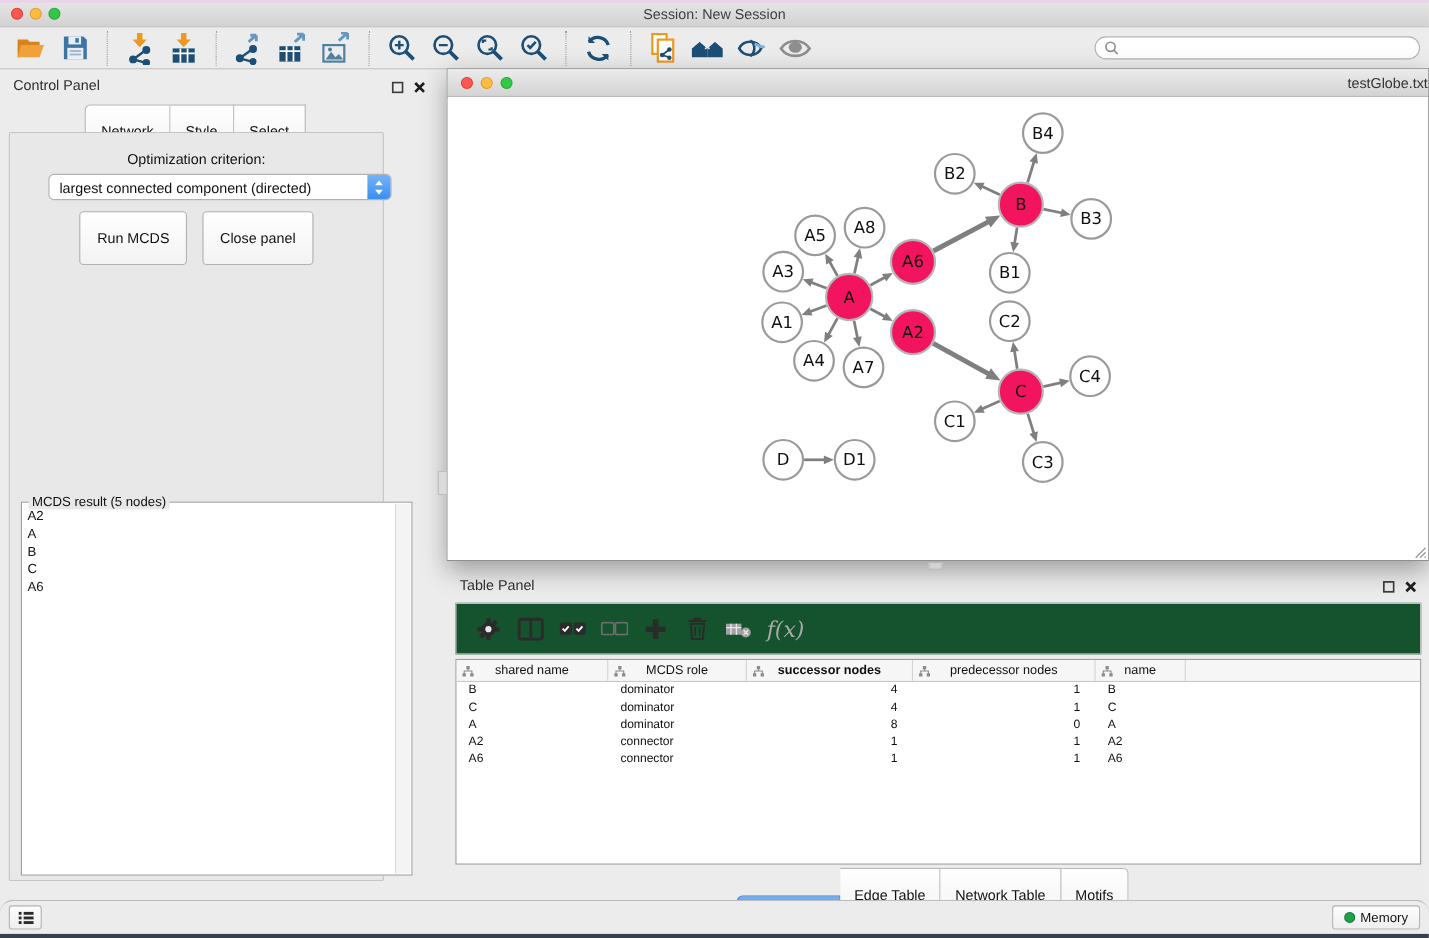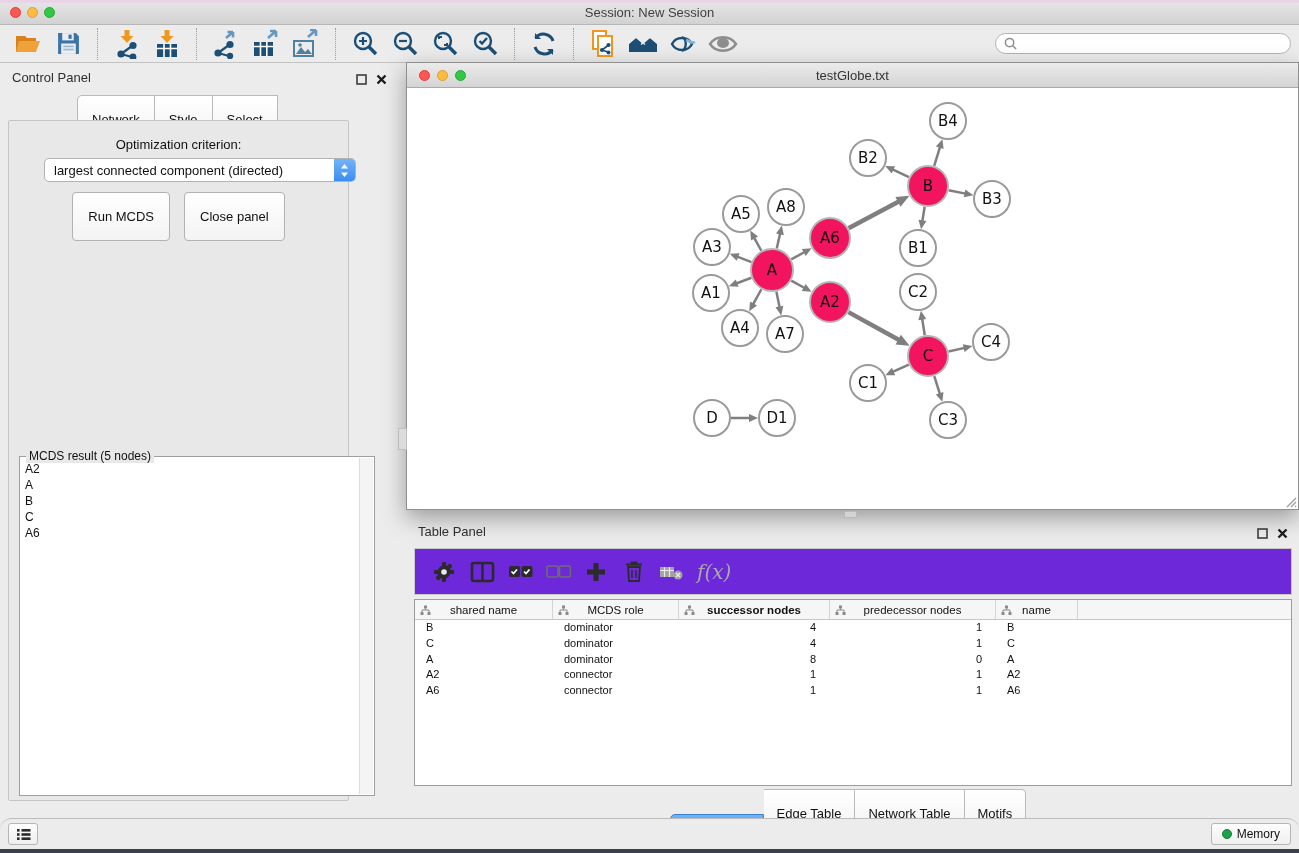--- a/index.html
+++ b/index.html
@@ -47,29 +47,29 @@
   .mcds-legend { position:absolute; left:6px; top:-8px; background:#e8e8e8; font-size:12px; color:#111; padding:0 3px; }
   .mcds-list { position:absolute; left:2px; top:4px; right:16px; bottom:2px; overflow:hidden; }
   .mcds-list .item { font-size:12px; color:#111; padding:1px 3px; height:16px; }
   .mcds-scroll { position:absolute; top:1px; right:1px; bottom:1px; width:14px; background:#f4f4f4; border-left:1px solid #dcdcdc; }
 
   
   .netwin { position:absolute; left:406px; top:62px; width:893px; height:448px; background:#fff;
     border:1px solid #8f8f8f; box-shadow:0 8px 22px rgba(0,0,0,.35); }
   .netwin .wtitle { position:absolute; left:0; top:0; right:0; height:25px;
     background:linear-gradient(#ebebeb,#d4d4d4); border-bottom:1px solid #ababab; }
-  .netwin .wtitle .title { position:absolute; left:0; right:0; top:5px; text-align:center; font-size:13px; color:#333; }
+  .netwin .wtitle .title { position:absolute; left:0; right:0; top:5px; text-align:right; font-size:13px; color:#333; }
   .net-canvas { position:absolute; left:0; top:26px; right:0; bottom:0; background:#fff; overflow:hidden; }
   .grip { position:absolute; right:1px; bottom:1px; width:14px; height:14px; }
   .split-handle-v { position:absolute; left:398px; top:428px; width:9px; height:22px; background:#dcdcdc; border:1px solid #bcbcbc; }
   .split-handle-h { position:absolute; left:844px; top:511px; width:13px; height:7px; background:#d3d3d3; border:1px solid #b9b9b9; }
 
   
   .tpanel-title { position:absolute; left:418px; top:524px; font-size:13px; color:#2e2e2e; }
-  .ttoolbar { position:absolute; left:414px; top:548px; width:878px; height:47px; background:#6d28d9; border:1px solid #c9c9c9;
+  .ttoolbar { position:absolute; left:414px; top:548px; width:878px; height:47px; background:#14532d; border:1px solid #c9c9c9;
     display:flex; align-items:center; padding-left:10px; }
   .ttb { width:38px; height:38px; background:none; border:none; display:flex; align-items:center; justify-content:center; cursor:pointer; }
   .fx { font-family:"DejaVu Serif","Liberation Serif",serif; font-style:italic; font-size:20px; color:#a9a9a9; margin-left:6px; }
   .datatable { position:absolute; left:414px; top:599px; width:878px; height:187px; background:#fff; border:1px solid #9c9c9c; overflow:hidden; }
   .thead { display:flex; height:20px; border-bottom:1px solid #c8c8c8; background:#f6f6f6; }
   .th { position:relative; border-right:1px solid #d4d4d4; font-size:11.5px; color:#111;
     display:flex; align-items:center; justify-content:center; }
   .th svg { position:absolute; left:5px; top:5px; }
   .trow { display:flex; height:15.8px; }
   .td { font-size:11px; color:#111; padding:1px 0; white-space:nowrap; overflow:hidden; }

